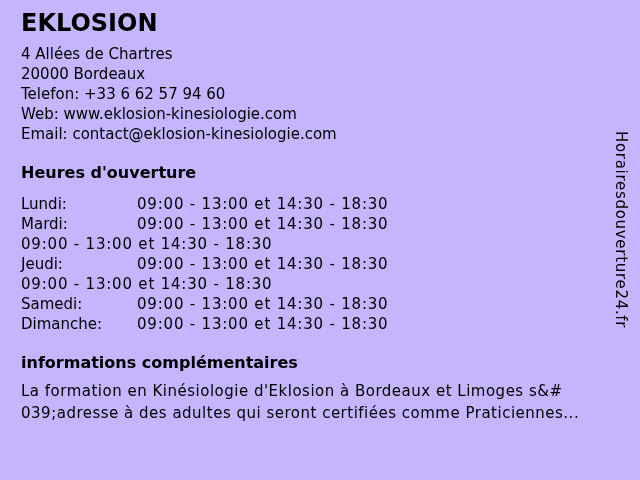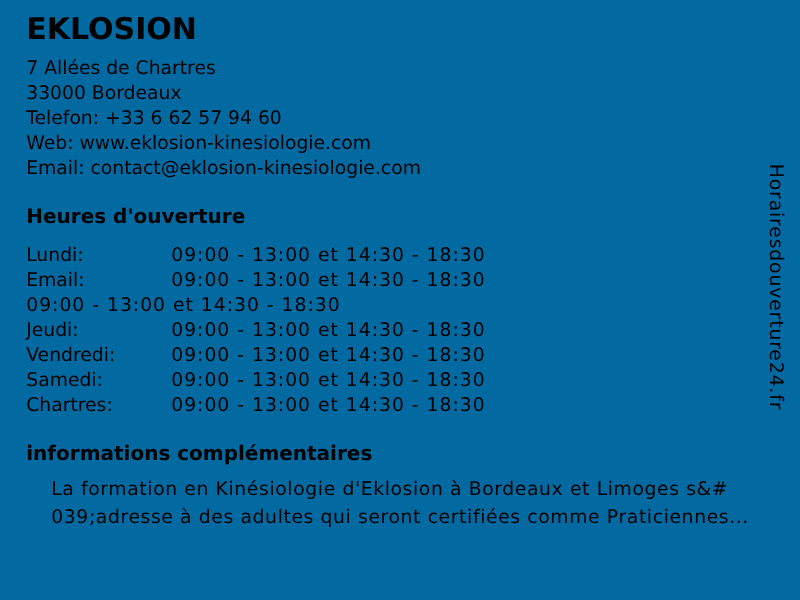--- a/index.html
+++ b/index.html
@@ -4,21 +4,21 @@
 <style>
   html, body {
     margin: 0;
     padding: 0;
     background: #ffffff;
   }
   .page {
     position: relative;
     width: 640px;
     height: 480px;
-    background: #0369a1;
+    background: #c4b5fd;
     color: #000000;
     font-family: "DejaVu Sans", "Liberation Sans", sans-serif;
     overflow: hidden;
   }
   .page-title {
     position: absolute;
     left: 21px;
     top: 9px;
     margin: 0;
     font-size: 24px;
@@ -62,76 +62,74 @@
     letter-spacing: 0.8px;
   }
   .info-text {
     position: absolute;
     left: 21px;
     top: 380px;
     font-size: 15px;
     line-height: 22px;
     letter-spacing: 0.5px;
     white-space: nowrap;
-    margin-left: 20px;
   }
   .watermark {
     position: absolute;
     left: 612px;
     top: 131px;
     writing-mode: vertical-rl;
     text-orientation: mixed;
     font-size: 15px;
     letter-spacing: 0.7px;
     white-space: nowrap;
   }
 </style>
 </head>
 <body>
 
 <div class="page">
 
   <h1 class="page-title">EKLOSION</h1>
 
   <div class="contact-block">
-    <div>7 Allées de Chartres</div>
-    <div>33000 Bordeaux</div>
+    <div>4 Allées de Chartres</div>
+    <div>20000 Bordeaux</div>
     <div>Telefon: +33 6 62 57 94 60</div>
     <div>Web: www.eklosion-kinesiologie.com</div>
     <div>Email: contact@eklosion-kinesiologie.com</div>
   </div>
 
   <h2 class="section-heading hours-heading">Heures d'ouverture</h2>
 
   <div class="hours-table">
     <div class="hours-row">
       <span class="day-label">Lundi:</span>
       <span class="day-hours">09:00 - 13:00 et 14:30 - 18:30</span>
     </div>
     <div class="hours-row">
-      <span class="day-label">Email:</span>
+      <span class="day-label">Mardi:</span>
       <span class="day-hours">09:00 - 13:00 et 14:30 - 18:30</span>
     </div>
     <div class="hours-row">
       <span class="day-hours">09:00 - 13:00 et 14:30 - 18:30</span>
     </div>
     <div class="hours-row">
       <span class="day-label">Jeudi:</span>
       <span class="day-hours">09:00 - 13:00 et 14:30 - 18:30</span>
     </div>
     <div class="hours-row">
-      <span class="day-label">Vendredi:</span>
       <span class="day-hours">09:00 - 13:00 et 14:30 - 18:30</span>
     </div>
     <div class="hours-row">
       <span class="day-label">Samedi:</span>
       <span class="day-hours">09:00 - 13:00 et 14:30 - 18:30</span>
     </div>
     <div class="hours-row">
-      <span class="day-label">Chartres:</span>
+      <span class="day-label">Dimanche:</span>
       <span class="day-hours">09:00 - 13:00 et 14:30 - 18:30</span>
     </div>
   </div>
 
   <h2 class="section-heading info-heading">informations complémentaires</h2>
 
   <div class="info-text">
     <div>La formation en Kinésiologie d'Eklosion à Bordeaux et Limoges s&amp;#</div>
     <div>039;adresse à des adultes qui seront certifiées comme Praticiennes...</div>
   </div>

